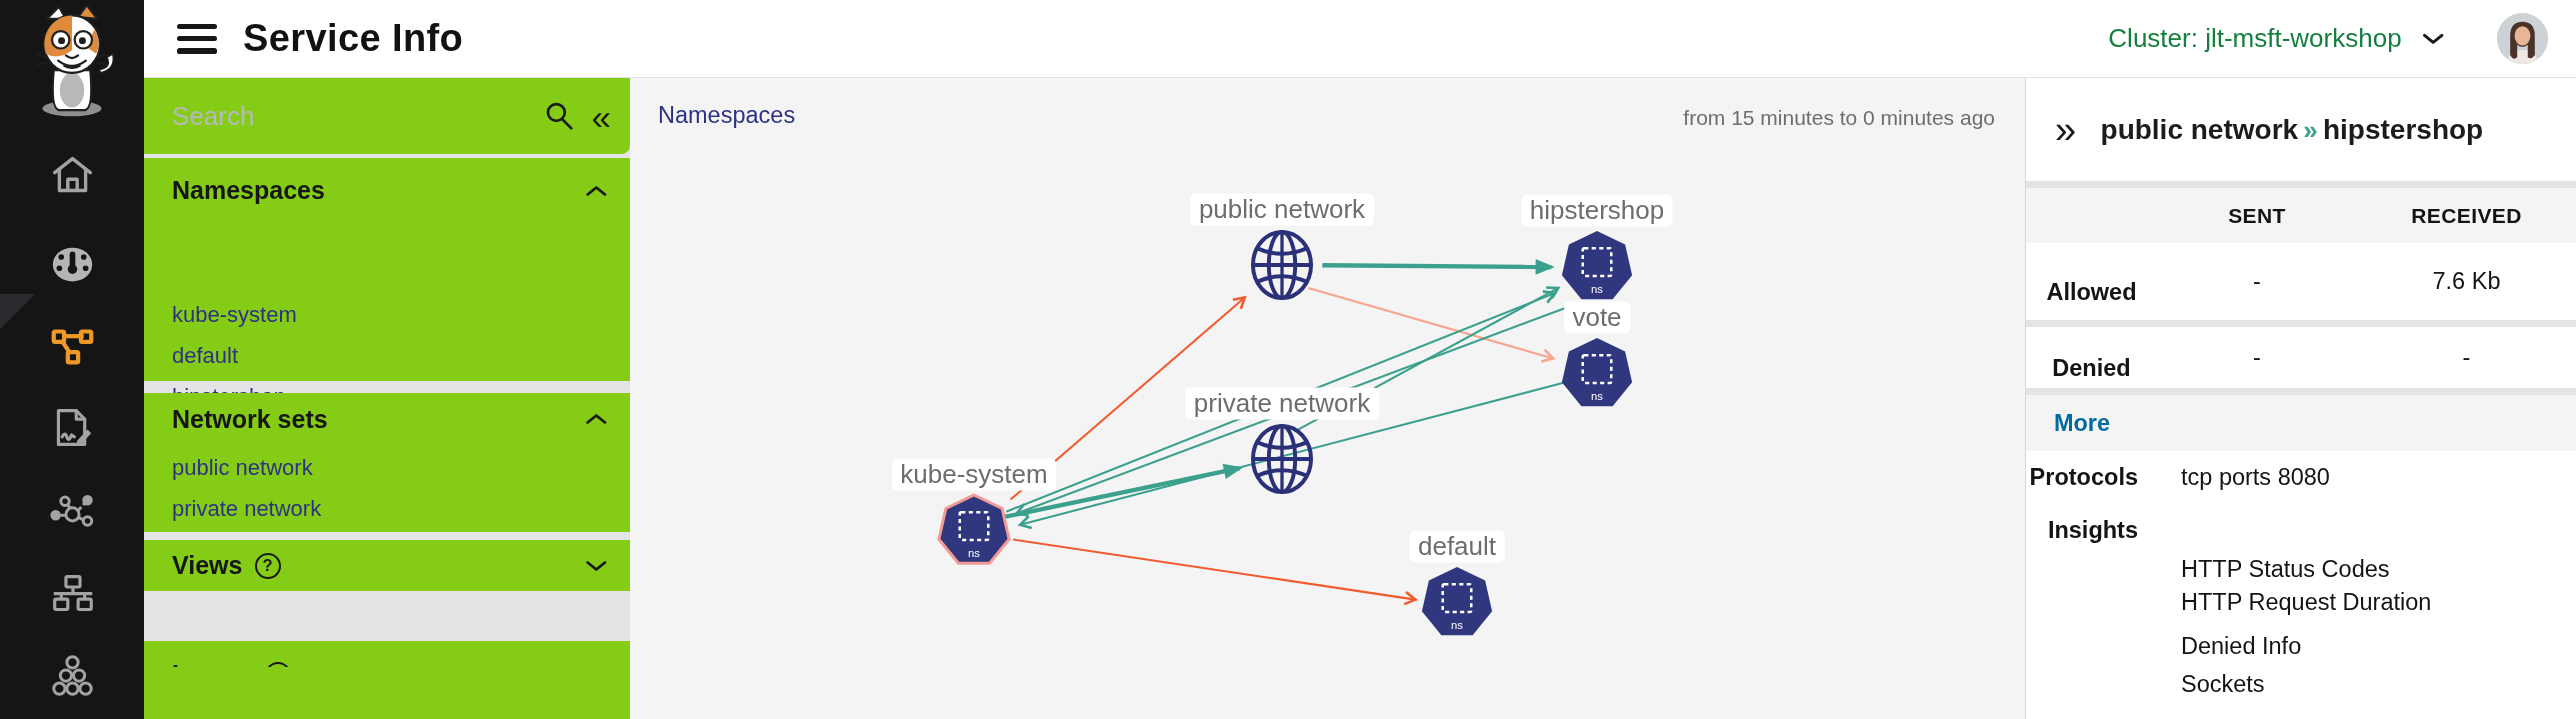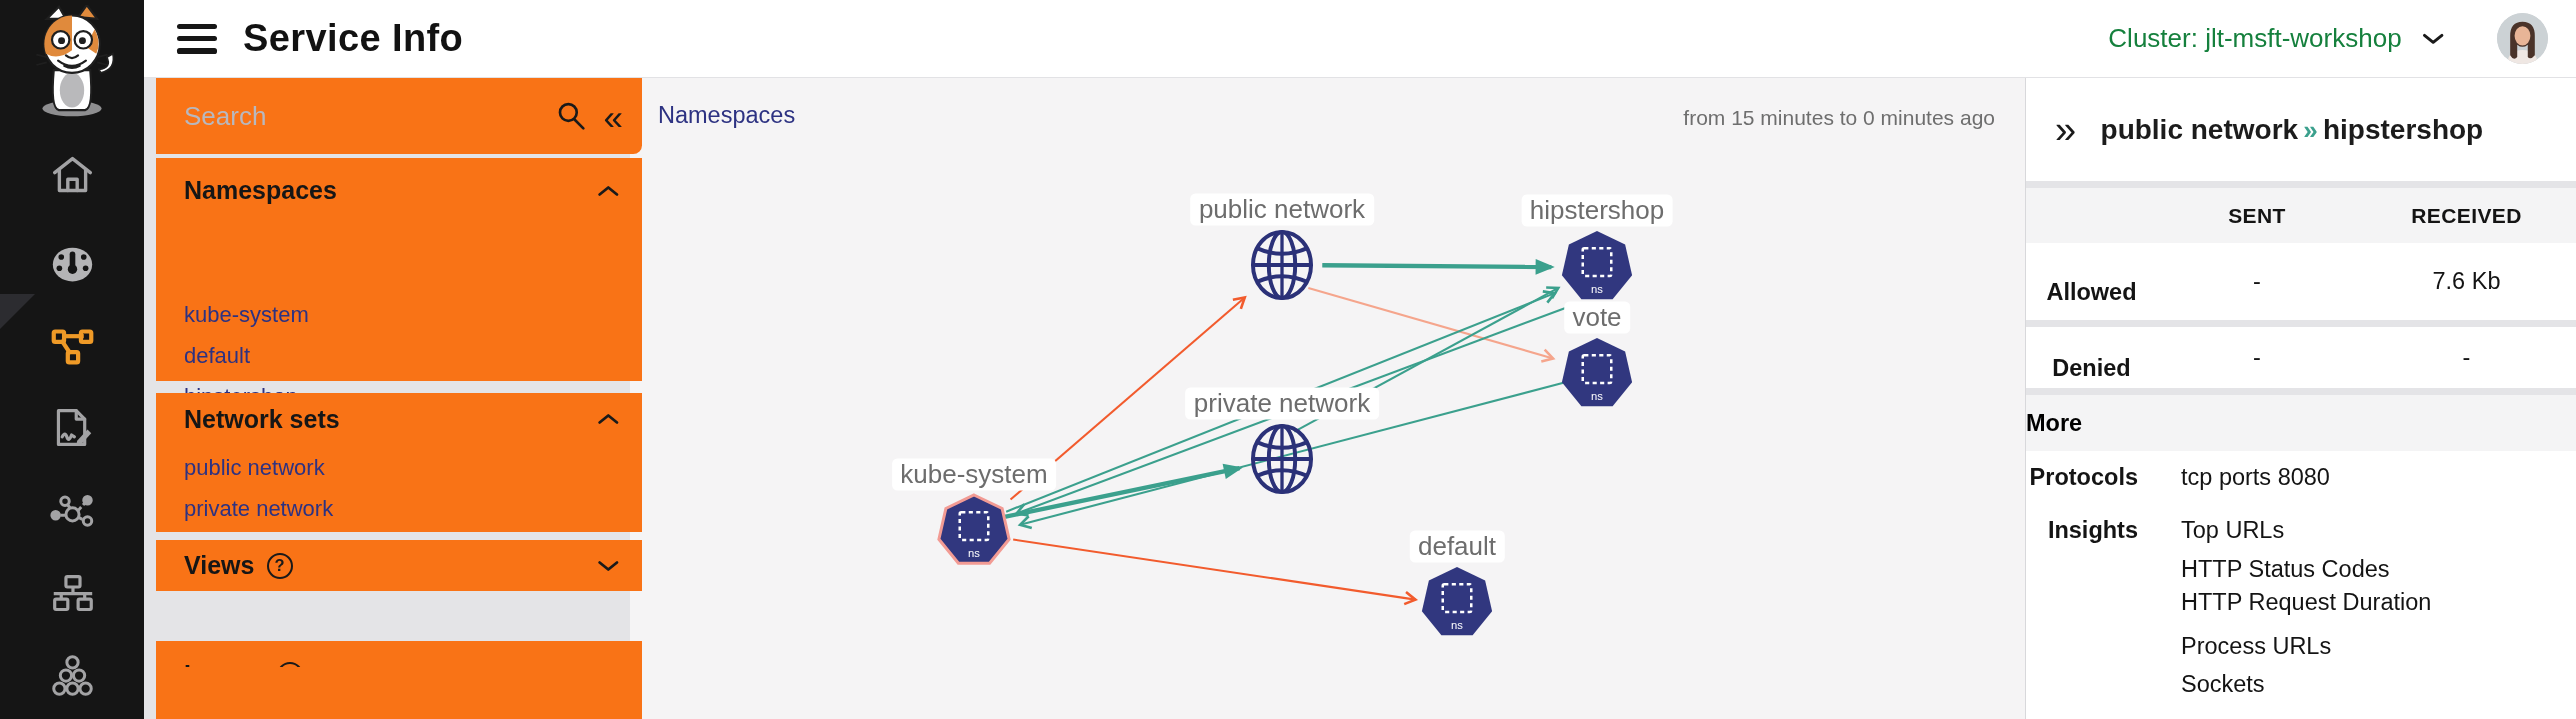--- a/index.html
+++ b/index.html
@@ -23,21 +23,21 @@
   .app-title { margin-left:26px; font-size:38px; font-weight:800; letter-spacing:0.4px; color:#121212; }
   .topbar-right { margin-left:auto; display:flex; align-items:center; }
   .cluster-select { display:flex; align-items:center; cursor:pointer; }
   .cluster-label { font-size:26px; color:#15803d; }
   .cluster-chevron { margin-left:19px; }
   .avatar { width:51px; height:51px; border-radius:50%; overflow:hidden; margin-left:52px; margin-right:28px;
             background:#cfd3d6; cursor:pointer; flex:none; }
 
   
   .sidebar { position:absolute; left:144px; top:78px; width:486px; height:641px; background:#e4e4e7; z-index:10; }
-  .side-card { position:absolute; left:12px; width:486px; background:#f97316; }
+  .side-card { position:absolute; left:0; width:486px; background:#84cc16; }
   .search-card { top:0; height:76px; display:flex; align-items:center; border-radius:0 0 8.7px 0; }
   .search-input { flex:1; border:none; outline:none; font-size:26px; color:#3a3a3a; margin-left:28px; background:transparent; font-family:inherit; }
   .search-input::placeholder { color:#b8b8bf; }
   .search-icon { margin-right:17.4px; cursor:pointer; }
   .collapse-left { font-size:35px; color:#1a1a1a; margin-right:19px; cursor:pointer; line-height:1; }
   .section-head { display:flex; align-items:center; padding:0 22.6px 0 28px; cursor:pointer; }
   .section-title { font-size:25px; font-weight:700; color:#161616; }
   .help-badge { width:26px; height:26px; border:2.2px solid #1a1a1a; border-radius:50%; font-size:16.5px; font-weight:700;
                 display:inline-flex; align-items:center; justify-content:center; margin-left:12.2px; color:#1a1a1a; cursor:pointer; }
   .section-head .chev { margin-left:auto; }
@@ -72,21 +72,21 @@
   .crumb-sep { color:#3ba08d; font-size:26px; font-weight:700; padding:0 5.2px; }
   .t-grid { display:grid; grid-template-columns:131px 200px 219px; align-items:center; }
   .thead { top:110px; height:56px; background:#f4f4f5; }
   .th { font-size:21px; font-weight:700; text-align:center; color:#141414; letter-spacing:0.4px; }
   .row-allowed { top:165px; height:77px; }
   .row-denied  { top:249px; height:61px; }
   .row-label { font-size:23.5px; font-weight:700; text-align:center; color:#141414;margin-top:21px; }
   .cell { font-size:23.5px; text-align:center; color:#141414; }
   .row-more { top:317px; height:56px; background:#f4f4f5; }
   .more-grid { display:grid; grid-template-columns:142px auto; align-items:center; height:100%; }
-  .more-label { font-size:23.5px; font-weight:700; text-align:left; padding-right:30px; color:#000000; }
+  .more-label { font-size:23.5px; font-weight:700; text-align:center; padding-right:30px; color:#0369a1; }
   .row-detail { top:373px; height:268px; }
   .kv { position:absolute; left:0; right:0; display:grid; grid-template-columns:142px auto; transform:translateY(-50%); }
   .kv-key { font-size:23.5px; font-weight:700; text-align:right; padding-right:30px; color:#141414; }
   .kv-val { font-size:23.5px; color:#141414; padding-left:13px; }
 </style>
 </head>
 <body>
 
 <div class="rail">
   <div class="rail-logo">
@@ -385,33 +385,32 @@
       </div>
   </div>
 
   <div class="panel-row row-detail">
     <div class="kv" style="top:26px">
       <div class="kv-key">Protocols</div>
       <div class="kv-val">tcp ports 8080</div>
     </div>
     <div class="kv" style="top:79px">
       <div class="kv-key">Insights</div>
-      <div class="kv-val">Top URLs</div>
     </div>
     <div class="kv" style="top:118px">
       <div class="kv-key"></div>
       <div class="kv-val">HTTP Status Codes</div>
     </div>
     <div class="kv" style="top:151px">
       <div class="kv-key"></div>
       <div class="kv-val">HTTP Request Duration</div>
     </div>
     <div class="kv" style="top:195px">
       <div class="kv-key"></div>
-      <div class="kv-val">Process URLs</div>
+      <div class="kv-val">Denied Info</div>
     </div>
     <div class="kv" style="top:233px">
       <div class="kv-key"></div>
       <div class="kv-val">Sockets</div>
     </div>
   </div>
 </div>
 
 
 </body></html>

